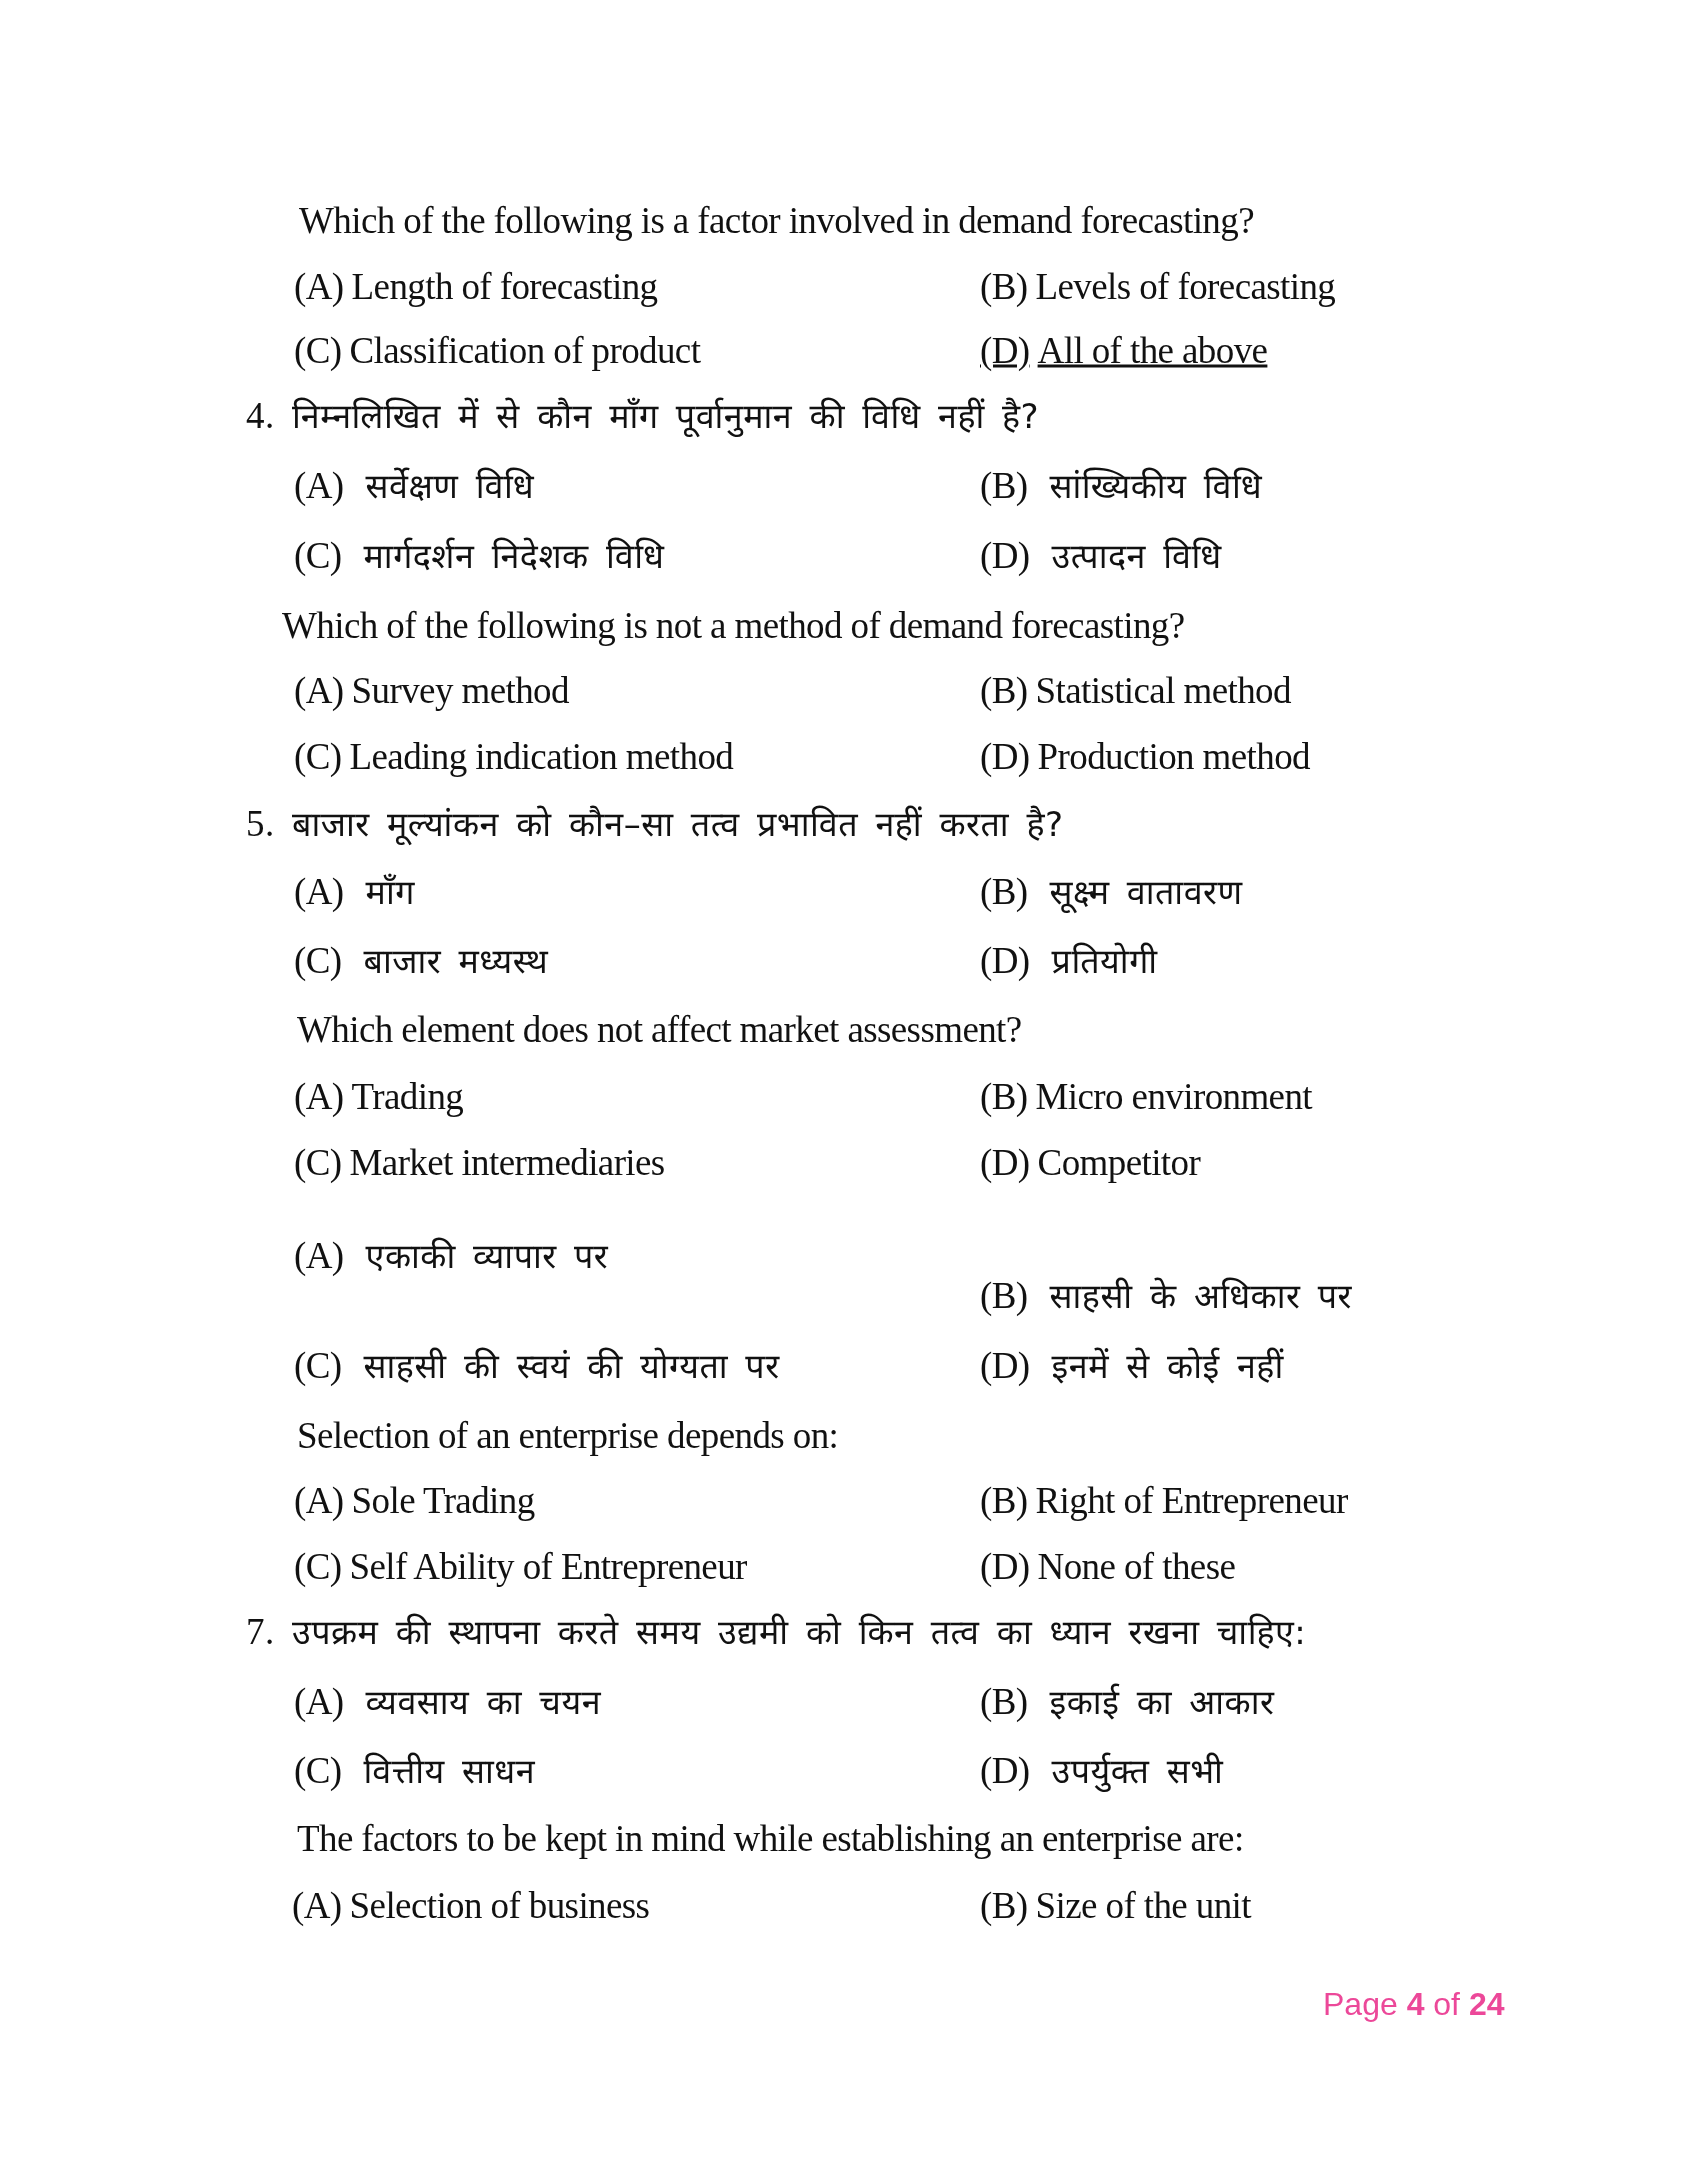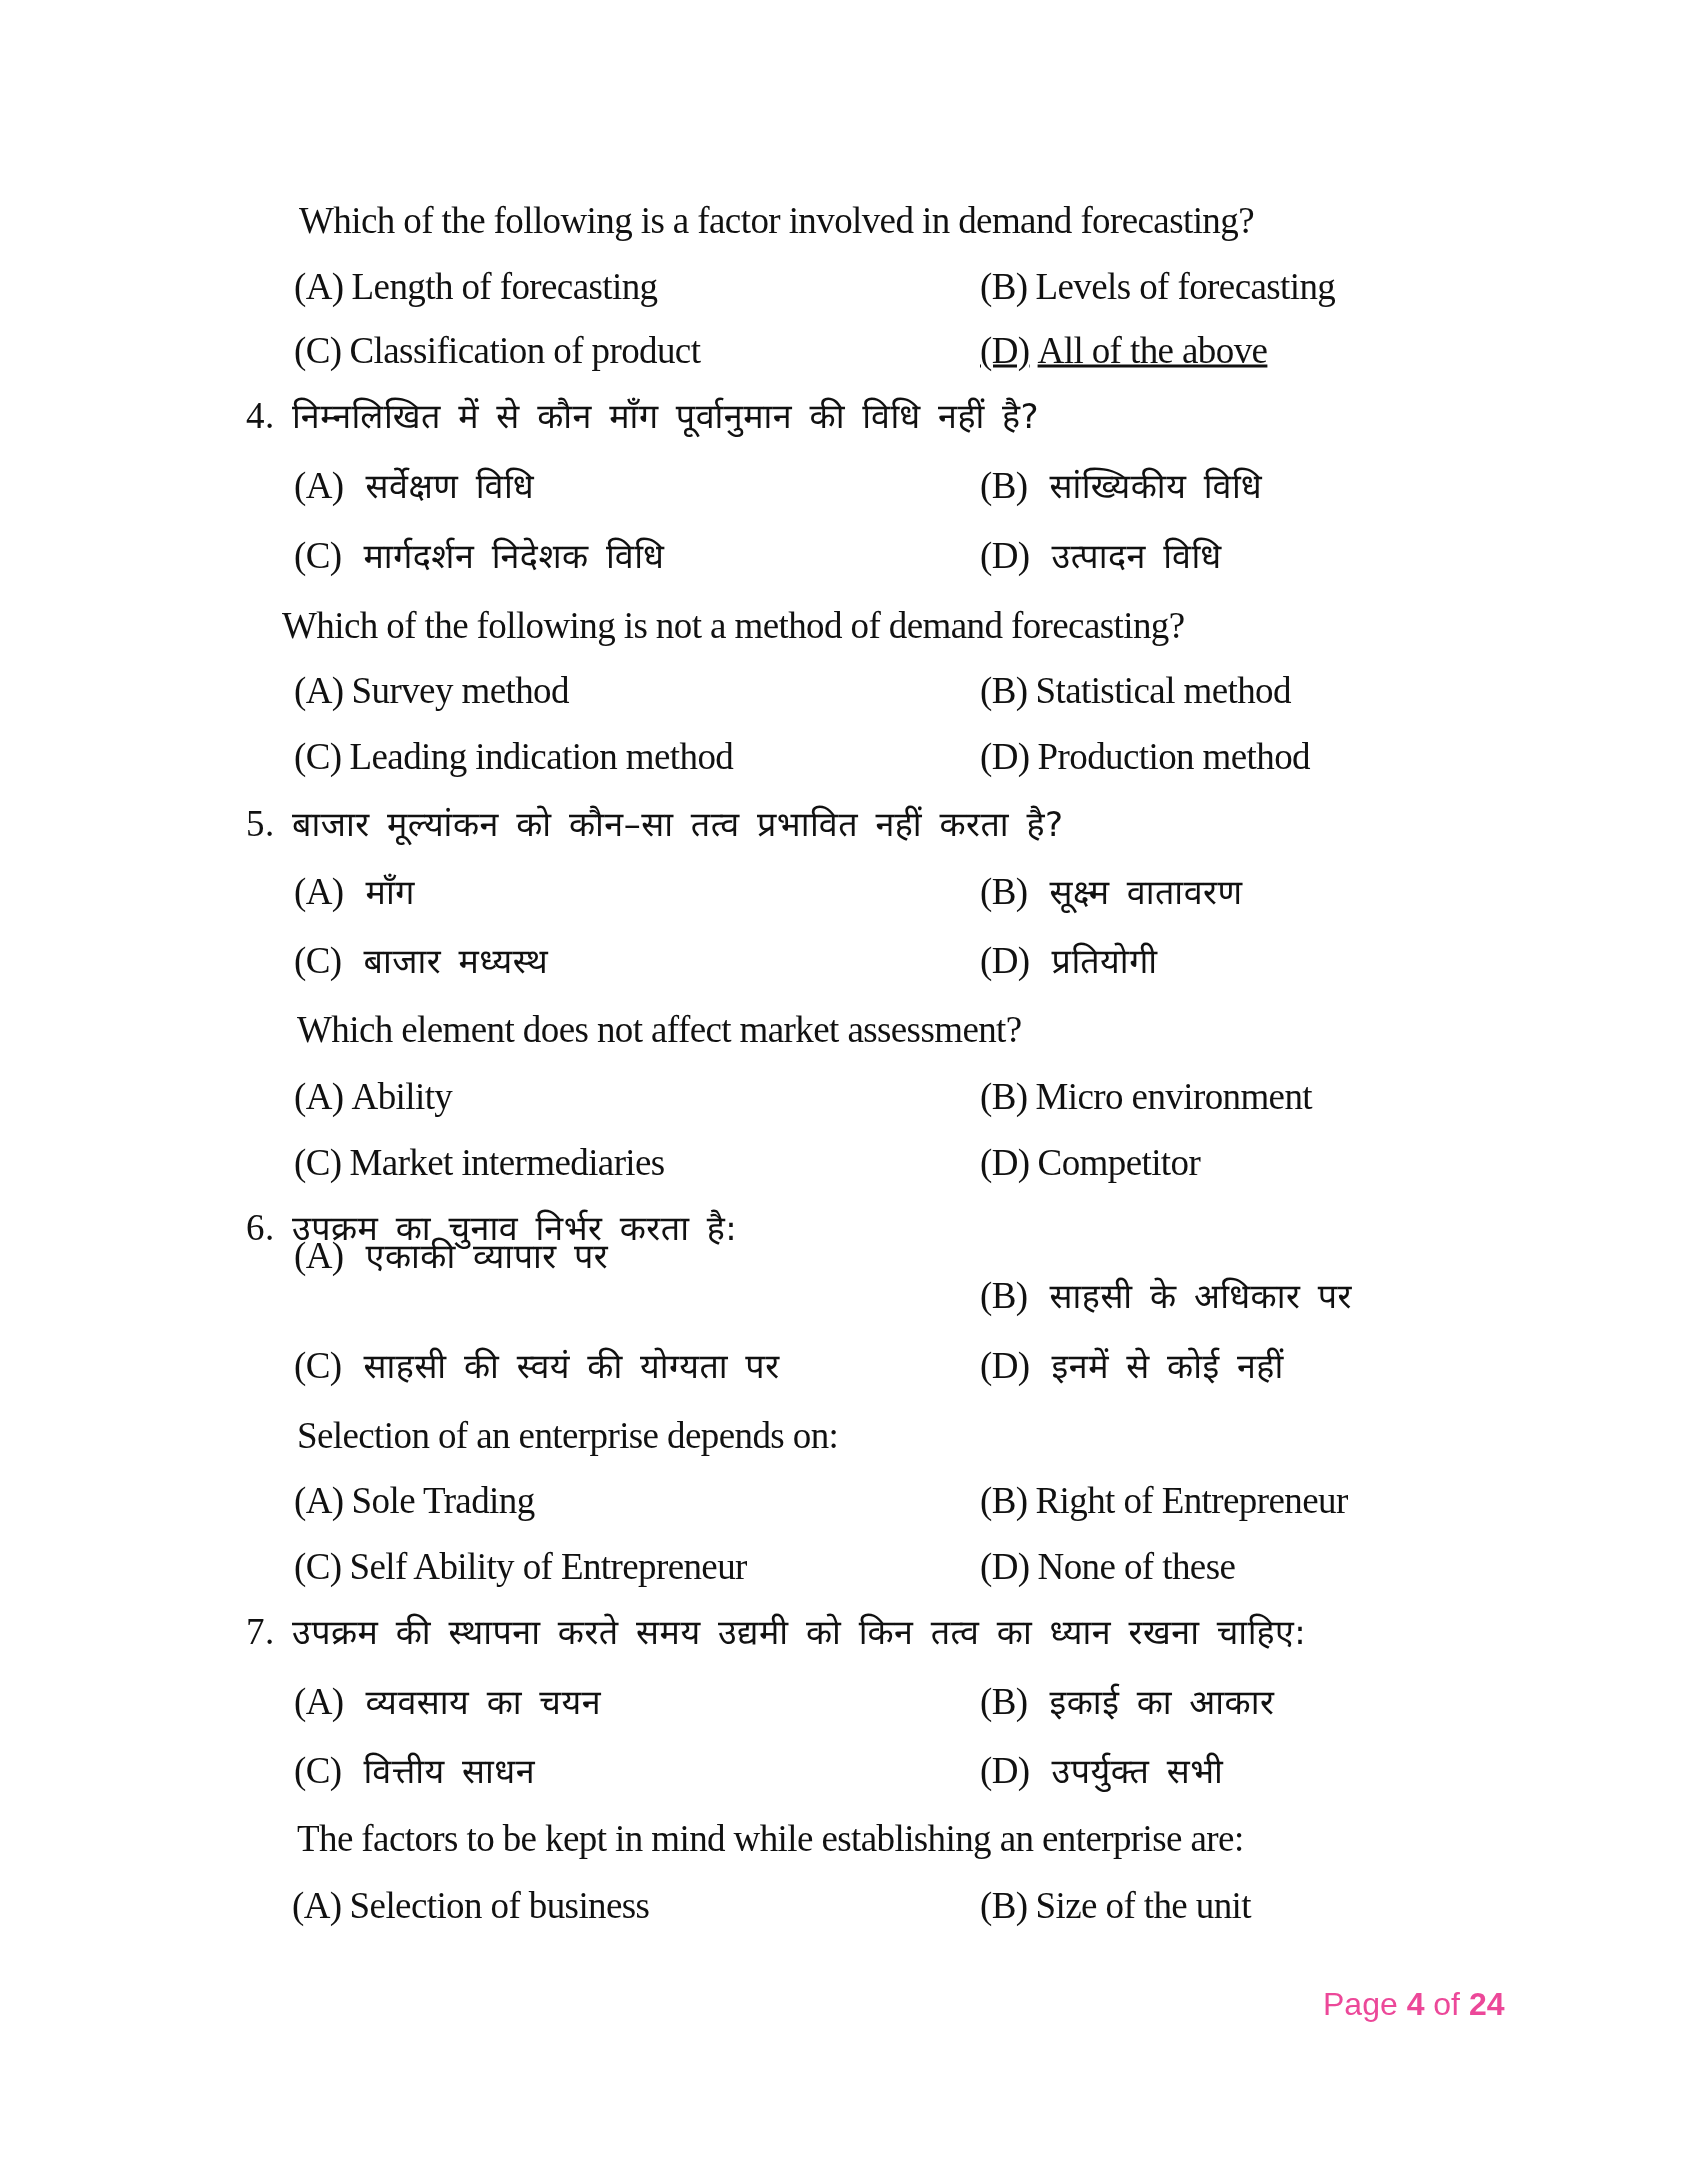--- a/index.html
+++ b/index.html
@@ -129,36 +129,32 @@
     <span class="opt-label">(C)</span><span>बाजार मध्यस्थ</span>
   </div>
   <div class="line hi" style="left:980px; top:960px;">
     <span class="opt-label">(D)</span><span>प्रतियोगी</span>
   </div>
 
   <div class="line en" style="left:297px; top:1029px;">
     <span>Which element does not affect market assessment?</span>
   </div>
   <div class="line en" style="left:294px; top:1096px;">
-    <span class="opt-label">(A)</span><span>Ability</span>
+    <span class="opt-label">(A)</span><span>Trading</span>
   </div>
   <div class="line en" style="left:980px; top:1096px;">
     <span class="opt-label">(B)</span><span>Micro environment</span>
   </div>
   <div class="line en" style="left:294px; top:1162px;">
     <span class="opt-label">(C)</span><span>Market intermediaries</span>
   </div>
   <div class="line en" style="left:980px; top:1162px;">
     <span class="opt-label">(D)</span><span>Competitor</span>
   </div>
 
-  <div class="line hi" style="left:246px; top:1227px;">
-    <span class="qnum">6.</span>
-    <span>उपक्रम का चुनाव निर्भर करता है:</span>
-  </div>
   <div class="line hi" style="left:294px; top:1255px;">
     <span class="opt-label">(A)</span><span>एकाकी व्यापार पर</span>
   </div>
   <div class="line hi" style="left:980px; top:1295px;">
     <span class="opt-label">(B)</span><span>साहसी के अधिकार पर</span>
   </div>
   <div class="line hi" style="left:294px; top:1365px;">
     <span class="opt-label">(C)</span><span>साहसी की स्वयं की योग्यता पर</span>
   </div>
   <div class="line hi" style="left:980px; top:1365px;">

